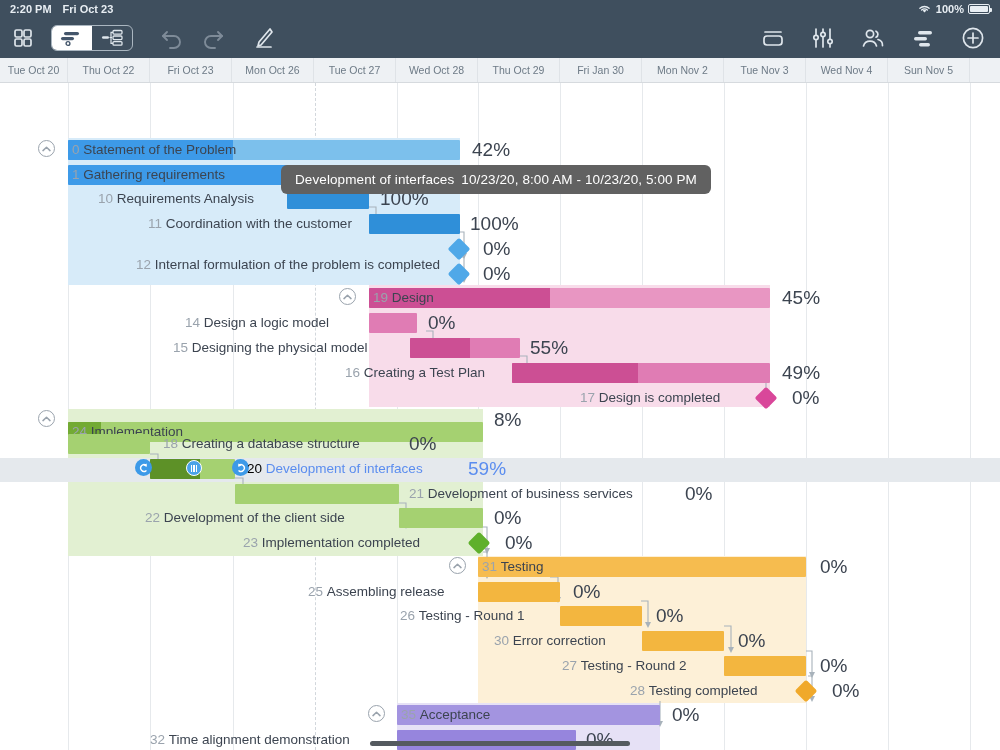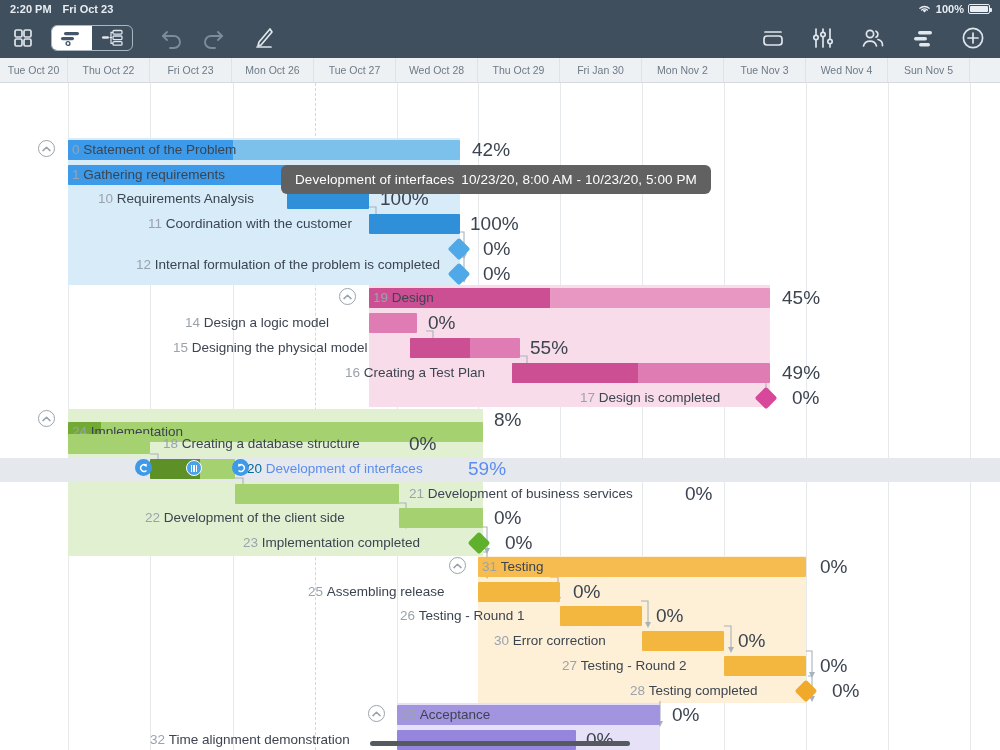--- a/index.html
+++ b/index.html
@@ -81,21 +81,21 @@
   .tlabel{
     position:absolute; font-size:13.5px; color:#3c4450; white-space:nowrap;
     height:20px; line-height:20px;
   }
   .tnum{ color:#9aa3ad; }
   .pct{
     position:absolute; font-size:19px; color:#3c4450; white-space:nowrap;
     height:20px; line-height:20px;
   }
   .tlabel.sel,.pct.sel{ color:#5b8def; }
-  .tnum.sel{ color:#0369a1; }
+  .tnum.sel{ color:#000000; }
 
   
   .collapse{
     position:absolute; width:17px; height:17px; border:1.4px solid #9aa3ad;
     border-radius:50%; display:flex; align-items:center; justify-content:center;
     cursor:pointer; background:transparent;
   }
 
   
   #links{ position:absolute; inset:0; pointer-events:none; }

